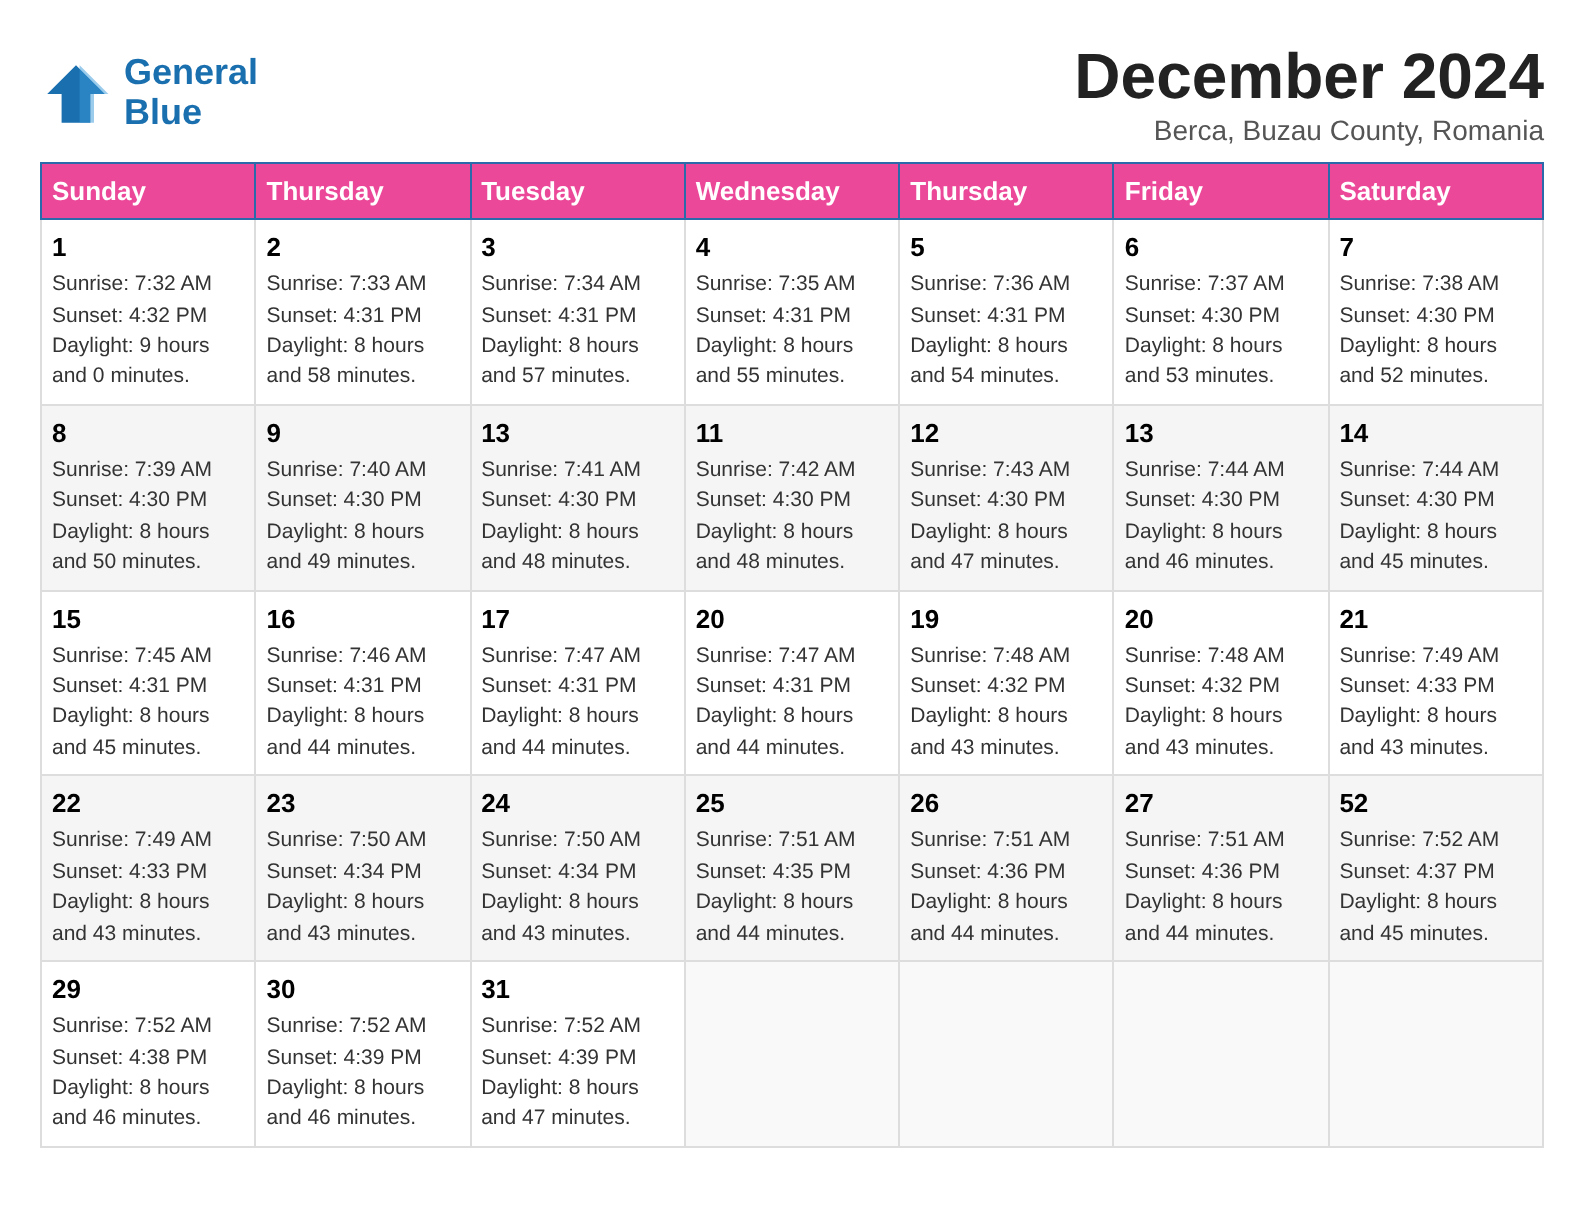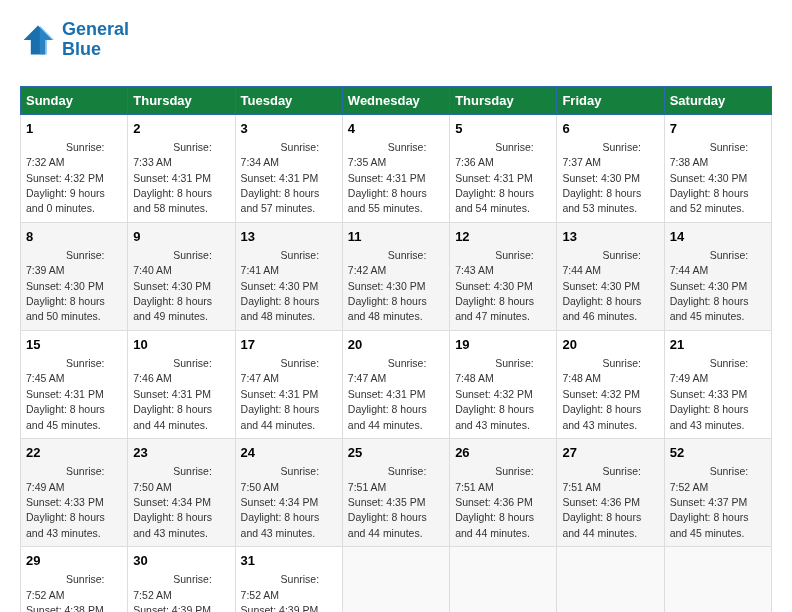--- a/index.html
+++ b/index.html
@@ -7,21 +7,21 @@
       font-family: Arial, sans-serif;
       background: #fff;
       width: 792px;
       min-height: 612px;
       padding: 20px;
     }
     .header-section {
       display: flex;
       justify-content: space-between;
       align-items: center;
-      margin-bottom: 26px;
+      margin-bottom: 8px;
     }
     .logo {
       display: flex;
       align-items: center;
       gap: 6px;
     }
     .logo-text {
       font-size: 18px;
       font-weight: bold;
       color: #333;
@@ -43,21 +43,21 @@
     .subtitle {
       font-size: 14px;
       color: #555;
     }
     table {
       width: 100%;
       border-collapse: collapse;
       font-size: 11px;
     }
     thead tr {
-      background-color: #15803d;
+      background-color: #ec4899;
       color: #fff;
     }
     thead th {
       padding: 6px 5px;
       text-align: left;
       font-size: 13px;
       font-weight: bold;
       border: 1px solid #2a6aaa;
       width: 14.28%;
     }
@@ -77,21 +77,20 @@
     }
     .day-number {
       font-weight: bold;
       font-size: 13px;
       display: block;
       margin-bottom: 2px;
     }
     .cell-text {
       color: #333;
       font-size: 10.5px;
-      margin-left: 40px;
     }
     .empty-cell {
       background: #f9f9f9;
     }
     td.empty-cell {
       border: 1px solid #ddd;
     }
   </style>
 </head>
 <body>
@@ -99,20 +98,24 @@
 <div class="header-section">
   <div class="logo">
     <svg class="logo-icon" viewBox="0 0 40 40">
       <polygon points="20,4 36,20 28,20 28,36 12,36 12,20 4,20" fill="#1a6faf"></polygon>
       <polygon points="22,4 38,20 30,20 30,36 22,36" fill="#3a9ad9" opacity="0.5"></polygon>
     </svg>
     <div class="logo-text">
       <div><span class="logo-blue">General</span></div>
       <div><span class="logo-blue">Blue</span></div>
     </div>
+  </div>
+  <div class="title-section">
+    <div class="main-title">December 2024</div>
+    <div class="subtitle">Berca, Buzau County, Romania</div>
   </div>
 </div>
 
 <table>
   <thead>
     <tr>
     <th>Sunday</th>
         <th>Thursday</th>
         <th>Tuesday</th>
         <th>Wednesday</th>
@@ -135,21 +138,21 @@
         <td><span class="day-number">8</span><span class="cell-text">Sunrise: 7:39 AM<br>Sunset: 4:30 PM<br>Daylight: 8 hours and 50 minutes.</span></td>
         <td><span class="day-number">9</span><span class="cell-text">Sunrise: 7:40 AM<br>Sunset: 4:30 PM<br>Daylight: 8 hours and 49 minutes.</span></td>
         <td><span class="day-number">13</span><span class="cell-text">Sunrise: 7:41 AM<br>Sunset: 4:30 PM<br>Daylight: 8 hours and 48 minutes.</span></td>
         <td><span class="day-number">11</span><span class="cell-text">Sunrise: 7:42 AM<br>Sunset: 4:30 PM<br>Daylight: 8 hours and 48 minutes.</span></td>
         <td><span class="day-number">12</span><span class="cell-text">Sunrise: 7:43 AM<br>Sunset: 4:30 PM<br>Daylight: 8 hours and 47 minutes.</span></td>
         <td><span class="day-number">13</span><span class="cell-text">Sunrise: 7:44 AM<br>Sunset: 4:30 PM<br>Daylight: 8 hours and 46 minutes.</span></td>
         <td><span class="day-number">14</span><span class="cell-text">Sunrise: 7:44 AM<br>Sunset: 4:30 PM<br>Daylight: 8 hours and 45 minutes.</span></td>
       </tr>
       <tr>
         <td><span class="day-number">15</span><span class="cell-text">Sunrise: 7:45 AM<br>Sunset: 4:31 PM<br>Daylight: 8 hours and 45 minutes.</span></td>
-        <td><span class="day-number">10</span><span class="cell-text">Sunrise: 7:46 AM<br>Sunset: 4:31 PM<br>Daylight: 8 hours and 44 minutes.</span></td>
+        <td><span class="day-number">16</span><span class="cell-text">Sunrise: 7:46 AM<br>Sunset: 4:31 PM<br>Daylight: 8 hours and 44 minutes.</span></td>
         <td><span class="day-number">17</span><span class="cell-text">Sunrise: 7:47 AM<br>Sunset: 4:31 PM<br>Daylight: 8 hours and 44 minutes.</span></td>
         <td><span class="day-number">20</span><span class="cell-text">Sunrise: 7:47 AM<br>Sunset: 4:31 PM<br>Daylight: 8 hours and 44 minutes.</span></td>
         <td><span class="day-number">19</span><span class="cell-text">Sunrise: 7:48 AM<br>Sunset: 4:32 PM<br>Daylight: 8 hours and 43 minutes.</span></td>
         <td><span class="day-number">20</span><span class="cell-text">Sunrise: 7:48 AM<br>Sunset: 4:32 PM<br>Daylight: 8 hours and 43 minutes.</span></td>
         <td><span class="day-number">21</span><span class="cell-text">Sunrise: 7:49 AM<br>Sunset: 4:33 PM<br>Daylight: 8 hours and 43 minutes.</span></td>
       </tr>
       <tr>
         <td><span class="day-number">22</span><span class="cell-text">Sunrise: 7:49 AM<br>Sunset: 4:33 PM<br>Daylight: 8 hours and 43 minutes.</span></td>
         <td><span class="day-number">23</span><span class="cell-text">Sunrise: 7:50 AM<br>Sunset: 4:34 PM<br>Daylight: 8 hours and 43 minutes.</span></td>
         <td><span class="day-number">24</span><span class="cell-text">Sunrise: 7:50 AM<br>Sunset: 4:34 PM<br>Daylight: 8 hours and 43 minutes.</span></td>

